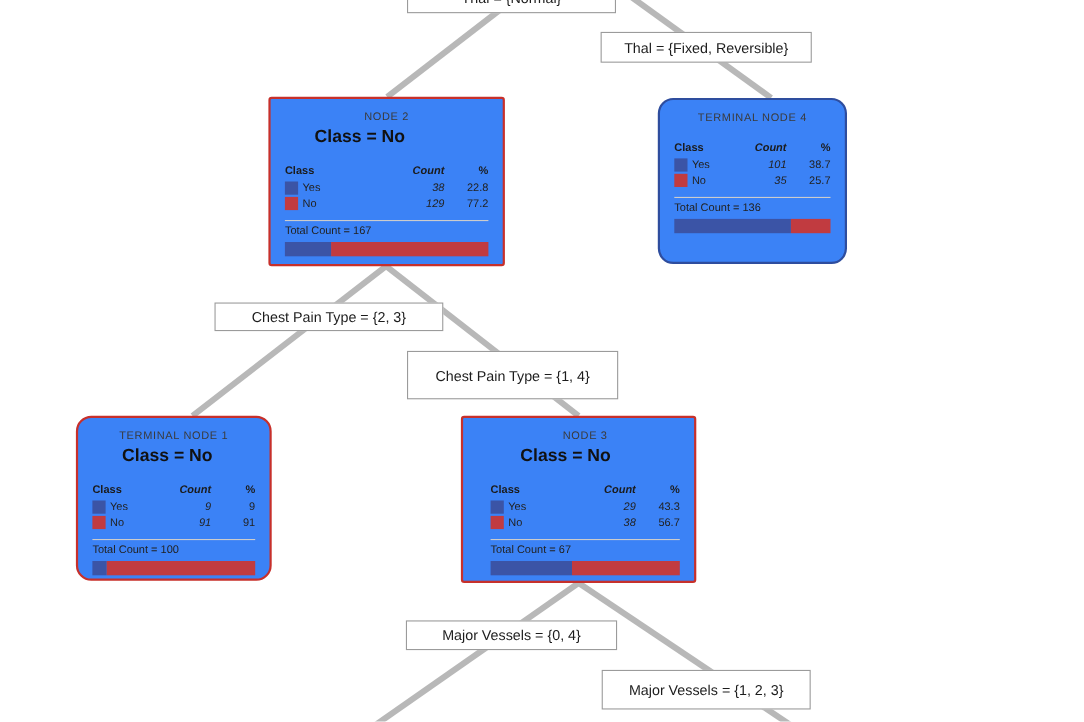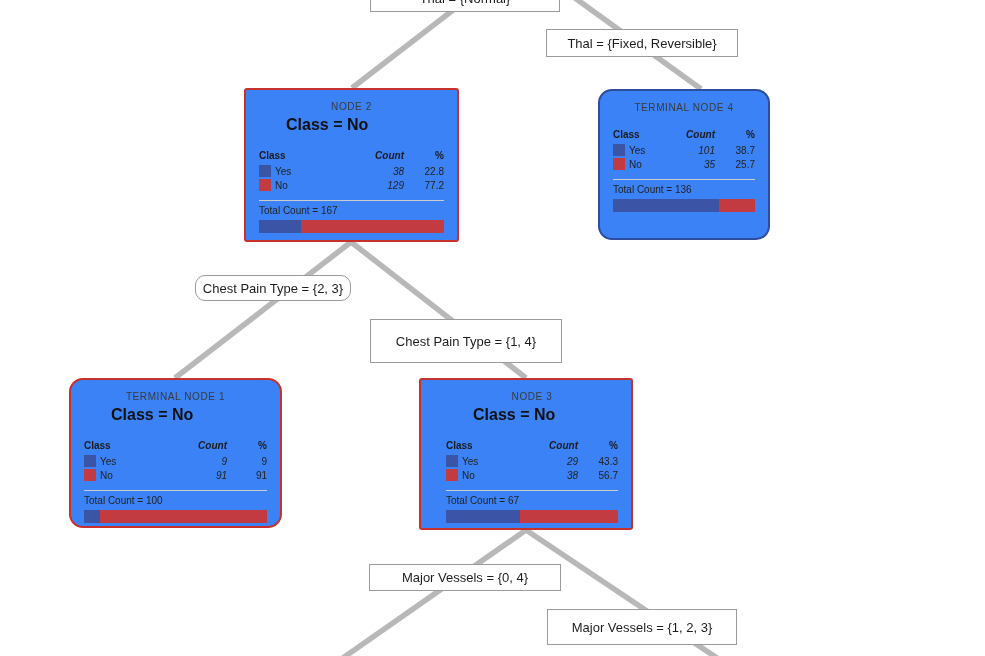--- a/index.html
+++ b/index.html
@@ -55,21 +55,21 @@
   <line x1="492" y1="-20" x2="352" y2="88"></line>
   <line x1="550" y1="-20" x2="701" y2="89"></line>
   <line x1="351" y1="242" x2="175" y2="378"></line>
   <line x1="351" y1="242" x2="526" y2="378"></line>
   <line x1="526" y1="530" x2="340" y2="660"></line>
   <line x1="526" y1="530" x2="720" y2="660"></line>
 </svg>
 
 <div class="edge-label" style="left:370px;top:-16px;width:190px;height:28px;">Thal = {Normal}</div>
 <div class="edge-label" style="left:546px;top:29px;width:192px;height:28px;">Thal = {Fixed, Reversible}</div>
-<div class="edge-label" style="left:195px;top:275px;width:156px;height:26px;border-radius:10px;">Chest Pain Type = {2, 3}</div>
+<div class="edge-label" style="left:195px;top:275px;width:208px;height:26px;">Chest Pain Type = {2, 3}</div>
 <div class="edge-label" style="left:370px;top:319px;width:192px;height:44px;">Chest Pain Type = {1, 4}</div>
 <div class="edge-label" style="left:369px;top:564px;width:192px;height:27px;">Major Vessels = {0, 4}</div>
 <div class="edge-label" style="left:547px;top:609px;width:190px;height:36px;">Major Vessels = {1, 2, 3}</div>
 
 <div class="node" style="left:244px;top:88px;width:215px;height:154px;">
   <div class="node-title">NODE 2</div>
   <div class="node-class">Class = No</div>
   <div class="tbl">
     <div class="tr head">
       <span class="c1">Class</span>
@@ -127,21 +127,21 @@
     </div>
   </div>
   <div class="divider"></div>
   <div class="total">Total Count = 136</div>
   <div class="bar">
     <div class="seg-yes" style="width: 74.3%;"></div>
     <div class="seg-no" style="width: 25.7%;"></div>
   </div>
 </div>
 
-<div class="node terminal" style="left:69px;top:378px;width:213px;height:150px;">
+<div class="node terminal" style="left:69px;top:378px;width:178px;height:150px;">
   <div class="node-title">TERMINAL NODE 1</div>
   <div class="node-class">Class = No</div>
   <div class="tbl">
     <div class="tr head">
       <span class="c1">Class</span>
       <span class="c2">Count</span>
       <span class="c3">%</span>
     </div>
     <div class="tr">
       <span class="c1">

